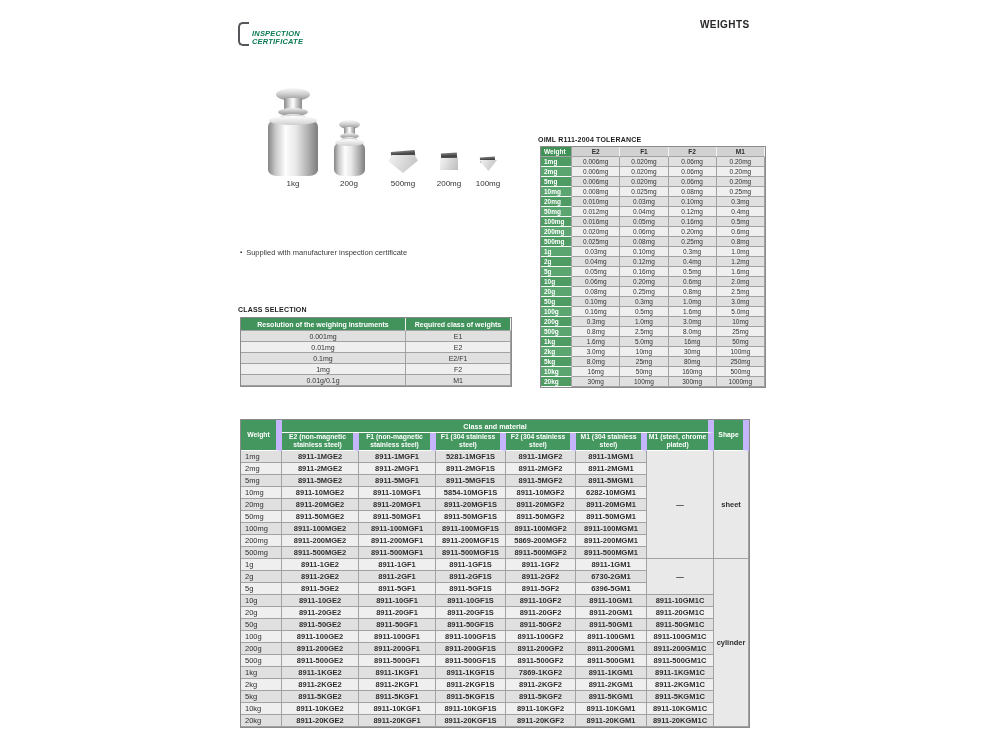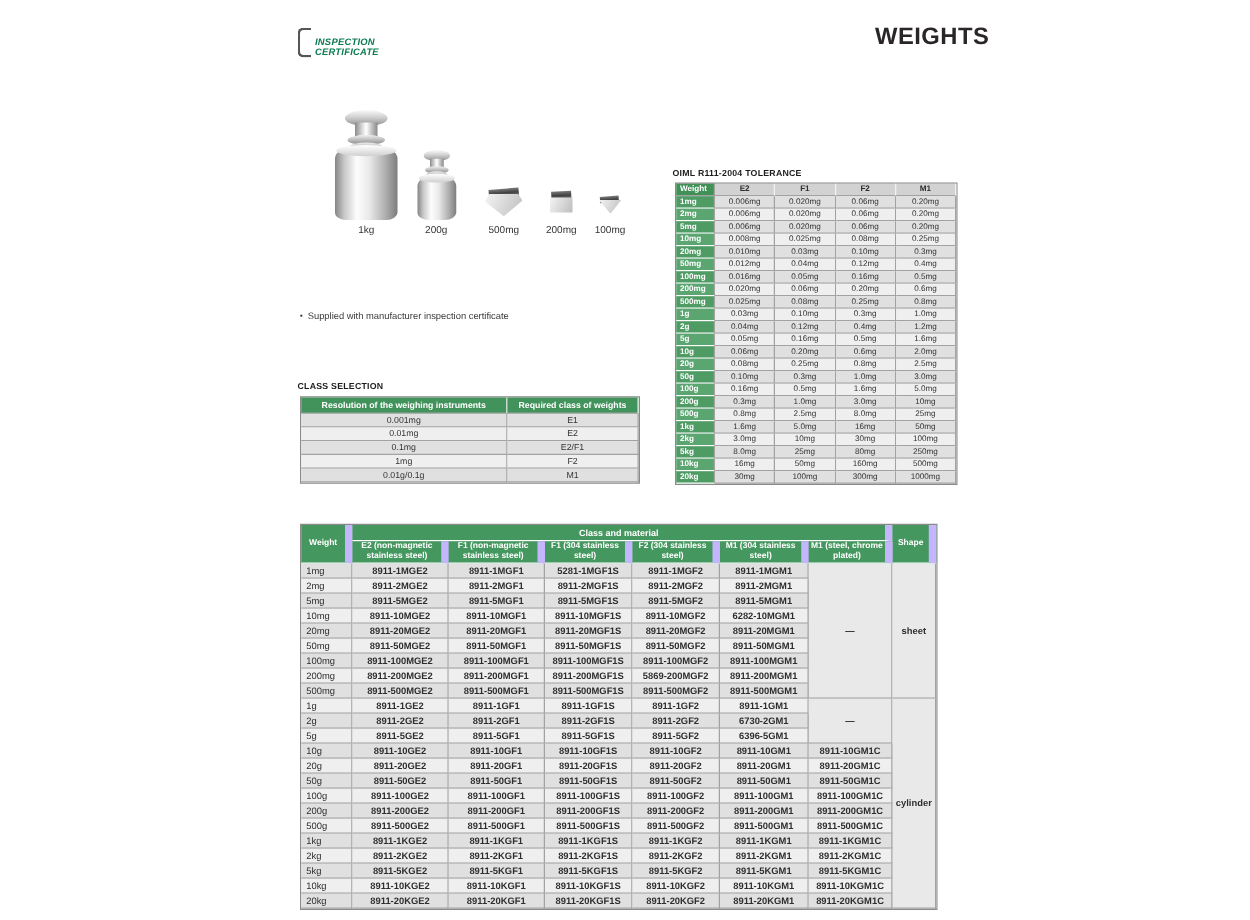--- a/index.html
+++ b/index.html
@@ -16,21 +16,21 @@
     position:absolute; left:0; top:0; width:9px; height:20px;
     border:2.5px solid #55565a; border-right:none; border-radius:5px 0 0 5px;
   }
   .logo-text {
     position:absolute; left:14px; top:8px;
     font-size:7.5px; line-height:7.5px; font-weight:bold; font-style:italic;
     color:#0a7b50; letter-spacing:0.2px; white-space:nowrap;
   }
 
   
-  .page-title { left:700px; top:19px; font-size:19px; font-weight:bold; color:#2a2627; letter-spacing:0.4px; }
+  .page-title { left:700px; top:19px; font-size:10px; font-weight:bold; color:#2a2627; letter-spacing:0.4px; }
 
   
   .figure { left:238px; top:86px; width:310px; height:106px; }
   .figure div { position:absolute; }
   .wgt { }
   .k-cap   { border-radius:50%; background:linear-gradient(180deg,#fafafa 0%,#d0d0d0 45%,#8f8f8f 100%); }
   .k-neck  { background:linear-gradient(90deg,#8a8a8a,#e0e0e0 35%,#ffffff 50%,#c0c0c0 75%,#8a8a8a); }
   .k-ring  { border-radius:50%; background:linear-gradient(180deg,#efefef,#868686); }
   .k-body  { border-radius:10px 10px 9px 9px / 8px 8px 6px 6px;
              background:linear-gradient(90deg,#858585,#c8c8c8 15%,#fdfdfd 35%,#e9e9e9 55%,#b0b0b0 80%,#7d7d7d); }
@@ -405,21 +405,21 @@
         <td class="s0">8911-5MGE2</td>
         <td class="s0">8911-5MGF1</td>
         <td class="s0">8911-5MGF1S</td>
         <td class="s0">8911-5MGF2</td>
         <td class="s0">8911-5MGM1</td>
       </tr>
       <tr>
         <td class="wt s1">10mg</td>
         <td class="s1">8911-10MGE2</td>
         <td class="s1">8911-10MGF1</td>
-        <td class="s1">8911-10MGF1S</td>
+        <td class="s1">5854-10MGF1S</td>
         <td class="s1">8911-10MGF2</td>
         <td class="s1">6282-10MGM1</td>
       </tr>
       <tr>
         <td class="wt s0">20mg</td>
         <td class="s0">8911-20MGE2</td>
         <td class="s0">8911-20MGF1</td>
         <td class="s0">8911-20MGF1S</td>
         <td class="s0">8911-20MGF2</td>
         <td class="s0">8911-20MGM1</td>
@@ -534,21 +534,21 @@
         <td class="s1">8911-500GF1S</td>
         <td class="s1">8911-500GF2</td>
         <td class="s1">8911-500GM1</td>
         <td class="s1">8911-500GM1C</td>
       </tr>
       <tr>
         <td class="wt s0">1kg</td>
         <td class="s0">8911-1KGE2</td>
         <td class="s0">8911-1KGF1</td>
         <td class="s0">8911-1KGF1S</td>
-        <td class="s0">8911-1KGF2</td>
+        <td class="s0">7869-1KGF2</td>
         <td class="s0">8911-1KGM1</td>
         <td class="s0">8911-1KGM1C</td>
       </tr>
       <tr>
         <td class="wt s1">2kg</td>
         <td class="s1">8911-2KGE2</td>
         <td class="s1">8911-2KGF1</td>
         <td class="s1">8911-2KGF1S</td>
         <td class="s1">8911-2KGF2</td>
         <td class="s1">8911-2KGM1</td>

